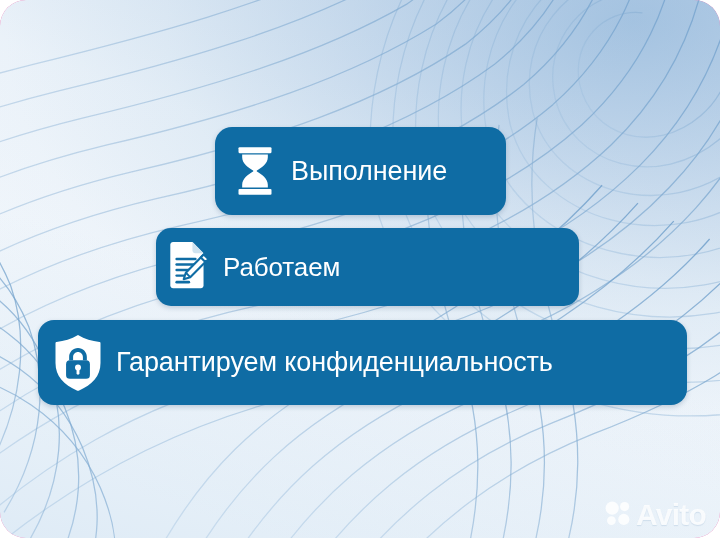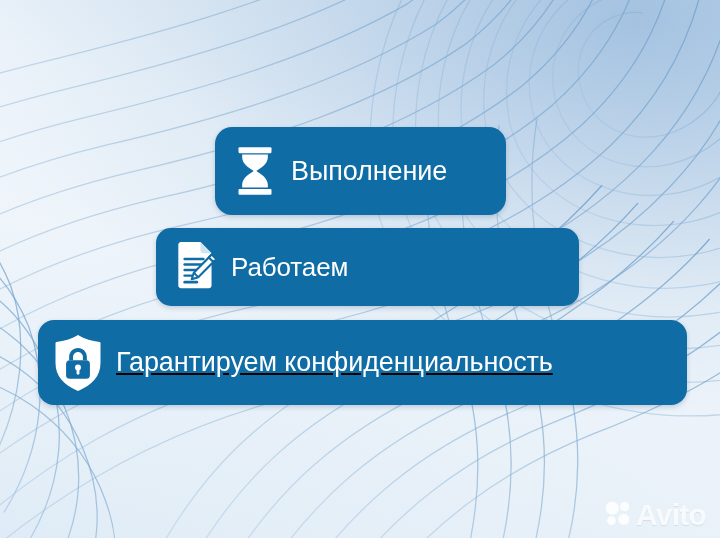--- a/index.html
+++ b/index.html
@@ -9,20 +9,21 @@
   }
   body {
     font-family: "Liberation Sans", sans-serif;
   }
   .canvas {
     position: relative;
     width: 720px;
     height: 538px;
     overflow: hidden;
     background: #ec4899;
+    border-radius: 26px;
   }
 
   
   .bg-base {
     position: absolute;
     inset: 0;
     background:
       radial-gradient(125% 105% at 88% 4%, #a9c6e2 0%, #bdd3e9 16%, #d2e1f0 34%, #e3edf6 52%, #eef4fa 70%, #f3f8fc 100%);
   }
   .bg-wash {
@@ -78,33 +79,32 @@
     padding: 0 16px 0 15px;
     border-radius: 17px;
   }
   #badge-deadline .bicon { width: 50px; height: 56px; }
   #badge-deadline .btext { font-size: 27px; line-height: 31px; margin-left: 11px; }
 
   
   #badge-contract {
     left: 156px; top: 228px;
     width: 423px; height: 78px;
-    padding: 0 16px 0 12px;
+    padding: 0 16px 0 4px;
     border-radius: 15px;
   }
   #badge-contract .bicon { width: 52px; height: 56px; }
   #badge-contract .btext { font-size: 26px; line-height: 30px; margin-left: 11px; }
 
   
   #badge-privacy {
     left: 38px; top: 320px;
     width: 649px; height: 85px;
     padding: 0 0 0 13px;
     border-radius: 16px;
-    text-decoration: underline;
   }
   #badge-privacy .bicon { width: 54px; height: 62px; }
   #badge-privacy .btext { font-size: 27px; line-height: 31px; margin-left: 11px; }
 
   
   .avito-mark {
     position: absolute;
     right: 14px;
     bottom: 8px;
     display: flex;

